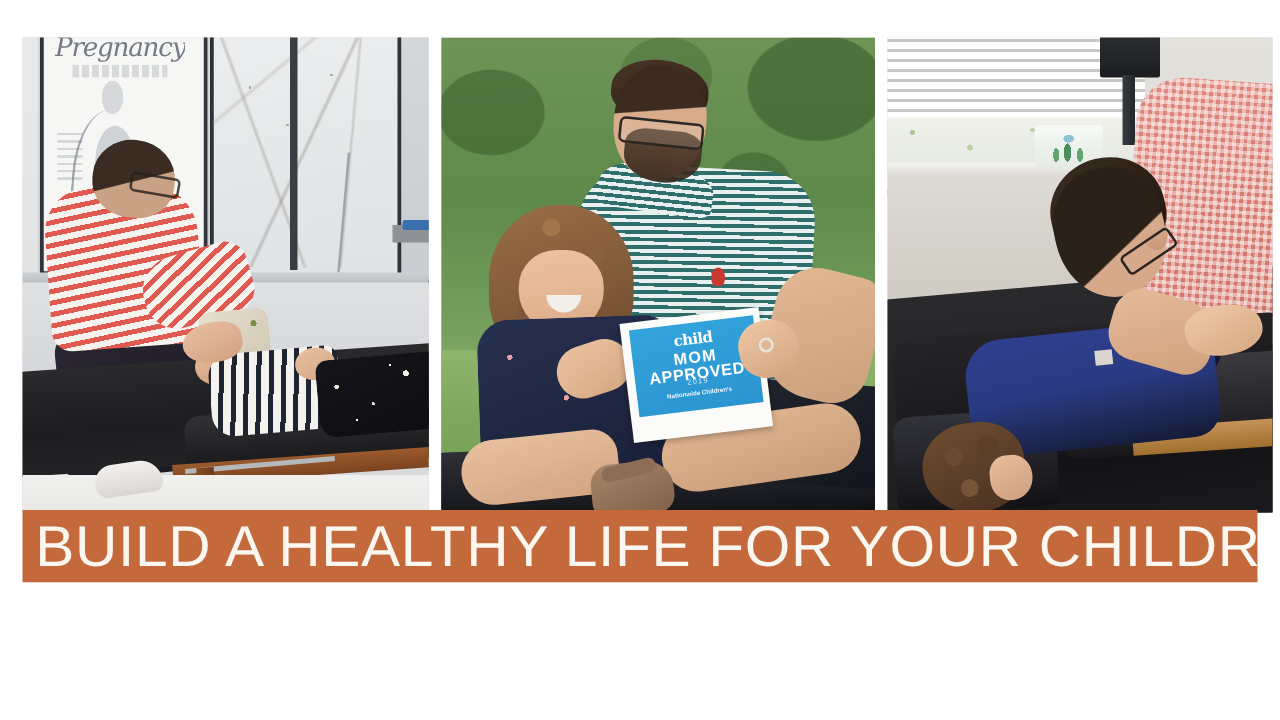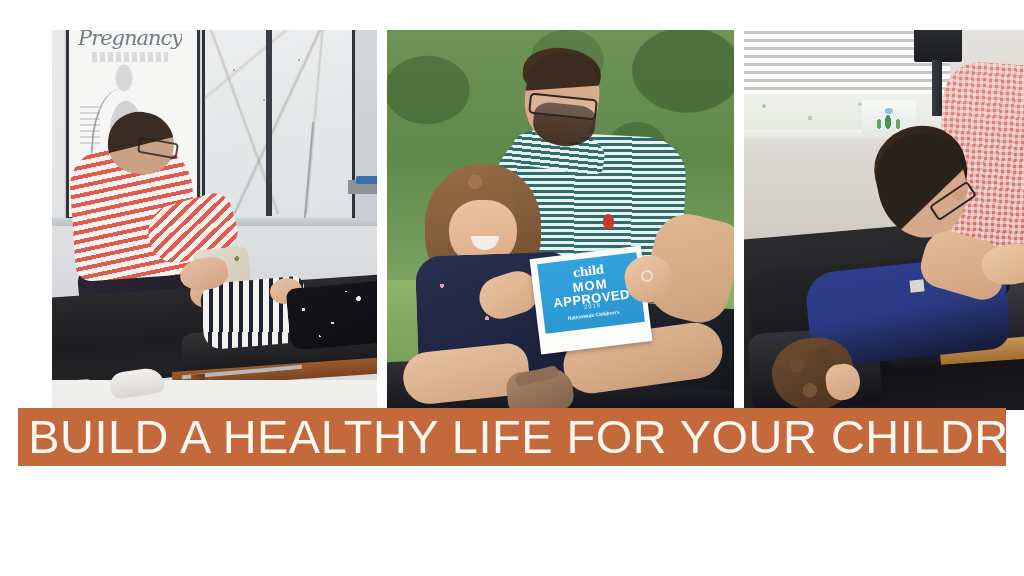--- a/index.html
+++ b/index.html
@@ -14,21 +14,20 @@
     overflow: hidden;
     font-family: "Liberation Sans", sans-serif;
   }
 
   
   .photo-strip {
     position: absolute;
     left: 0; top: 0;
     width: 920px;
     height: 410px;
-    margin-left: 34px;
   }
 
   .photo {
     position: absolute;
     overflow: hidden;
     background: #cfd3d2;
   }
 
   #photo-left   { left: 18px;  top: 30px; width: 325px; height: 380px; }
   #photo-middle { left: 353px; top: 30px; width: 347px; height: 380px; }

